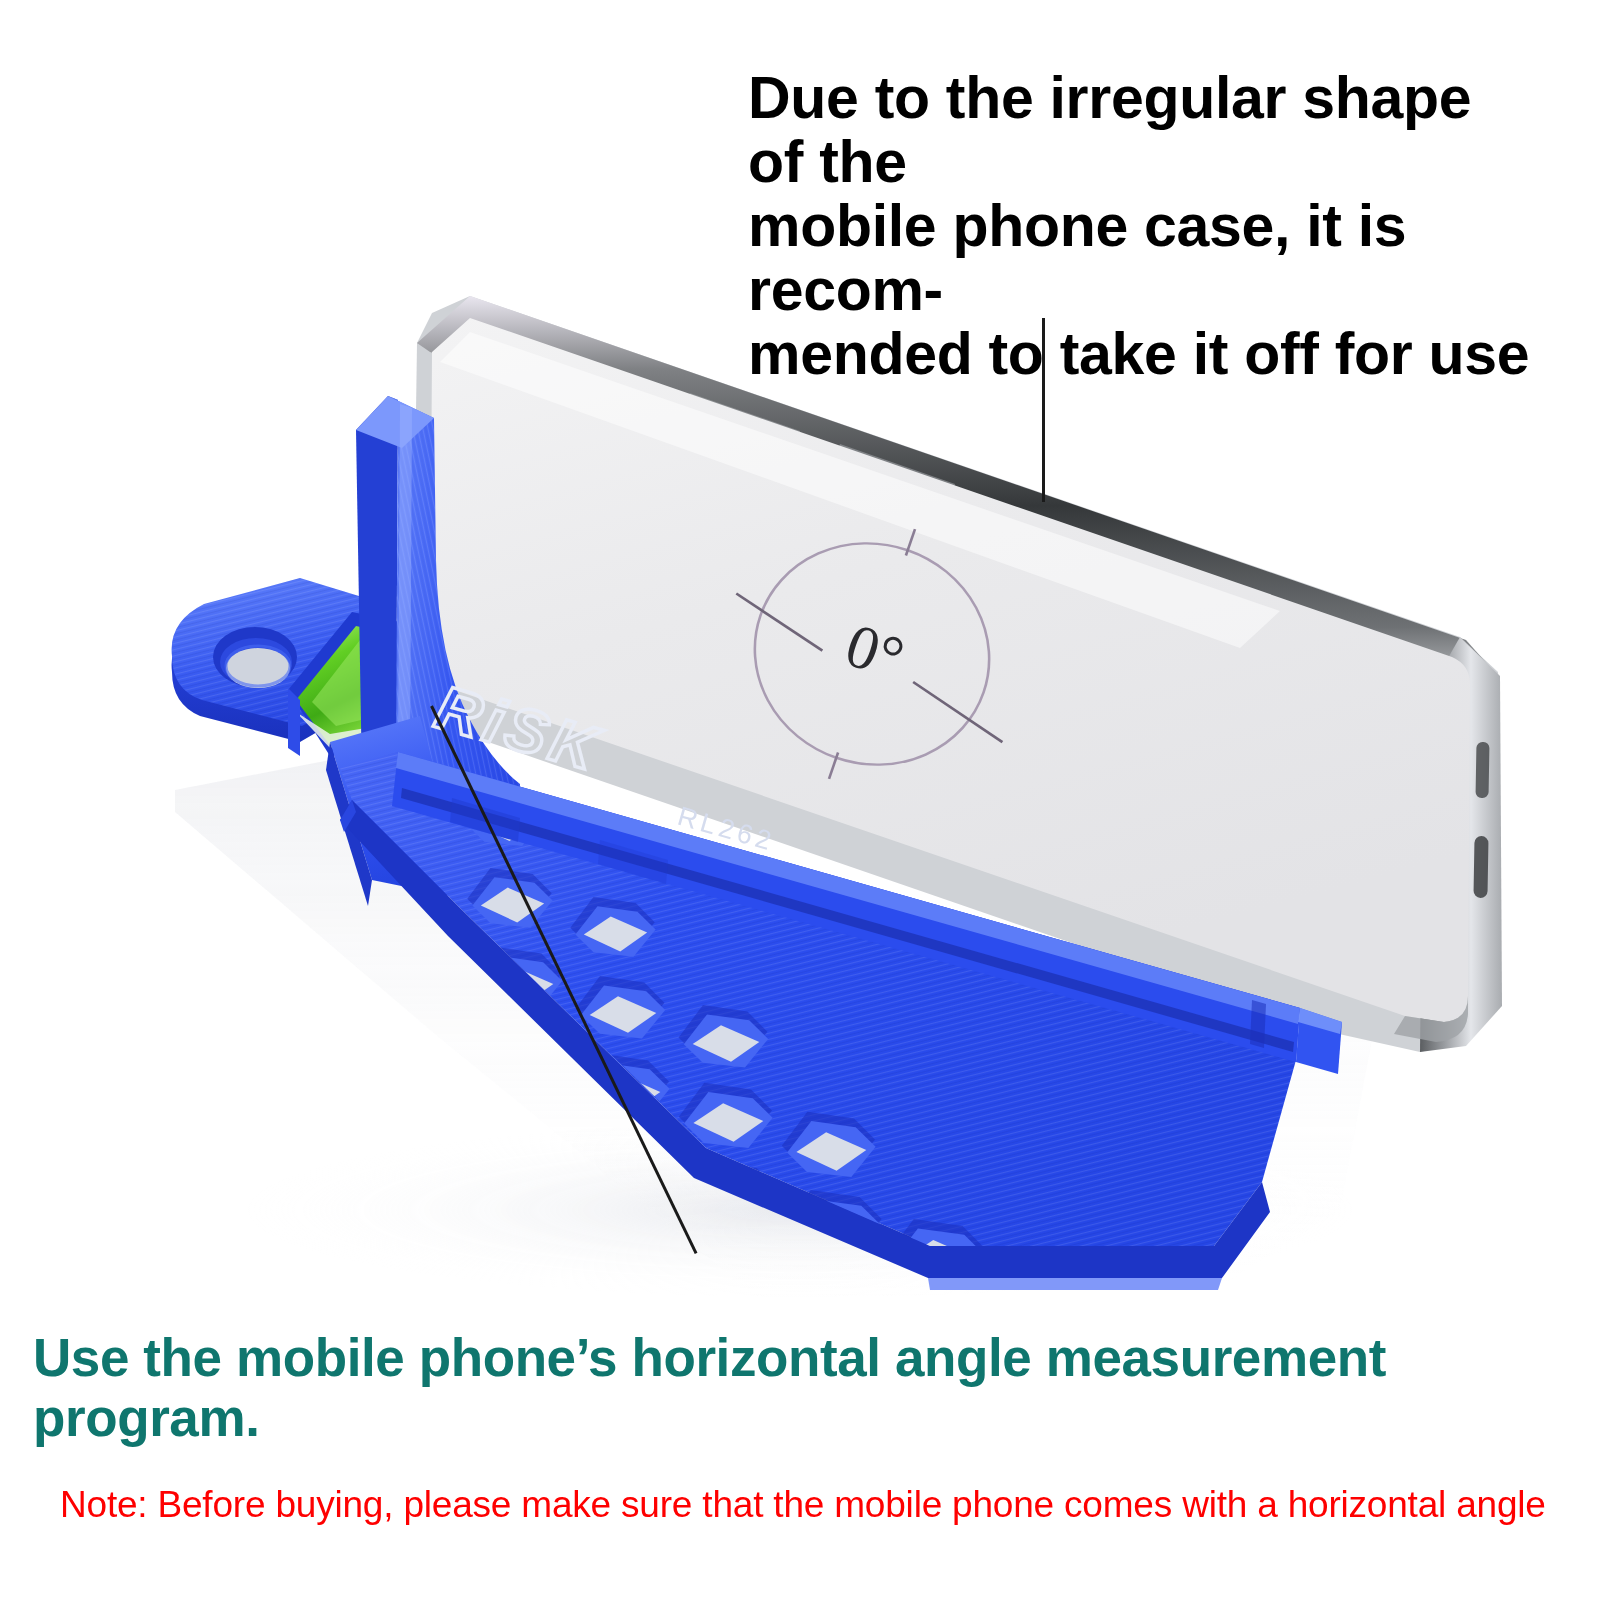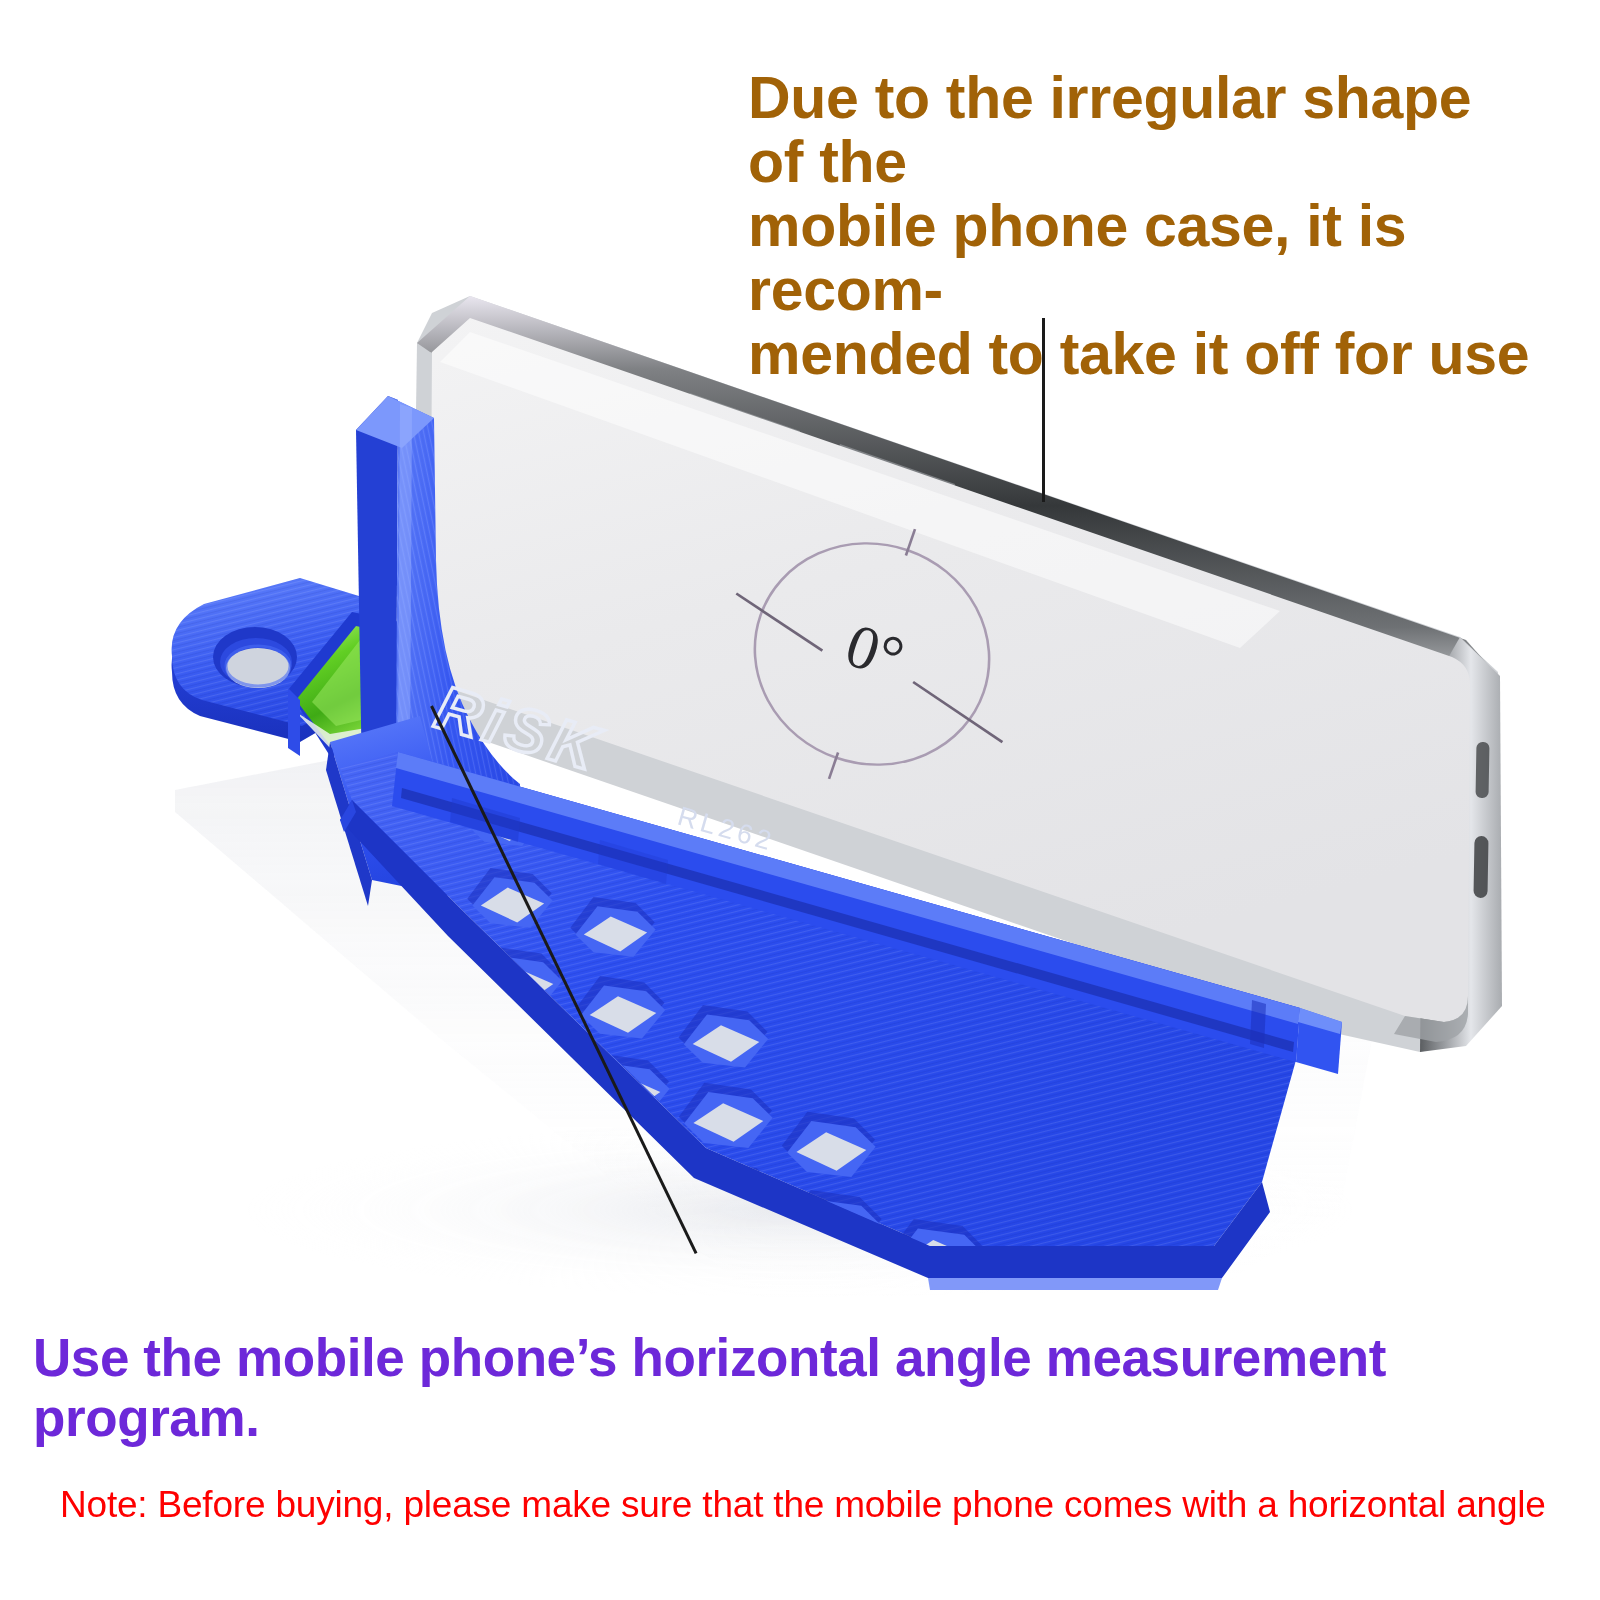--- a/index.html
+++ b/index.html
@@ -15,33 +15,33 @@
 
   
   .headline{
     position:absolute;
     left:748px; top:66px;
     width:790px;
     font-size:59px;
     line-height:64px;
     font-weight:600;
     letter-spacing:-0.3px;
-    color:#a16207;
+    color:#000000;
     font-family:"Liberation Sans",sans-serif;
     white-space:pre-line;
   }
   .caption-main{
     position:absolute;
     left:33px; top:1328px;
     width:1540px;
     font-size:53px;
     line-height:60px;
     font-weight:600;
     letter-spacing:-0.4px;
-    color:#6d28d9;
+    color:#0f766e;
   }
   .note{
     position:absolute;
     left:60px; top:1474px;
     width:1500px;
     font-size:37px;
     line-height:62px;
     font-weight:400;
     letter-spacing:-0.2px;
     color:#fe0000;

